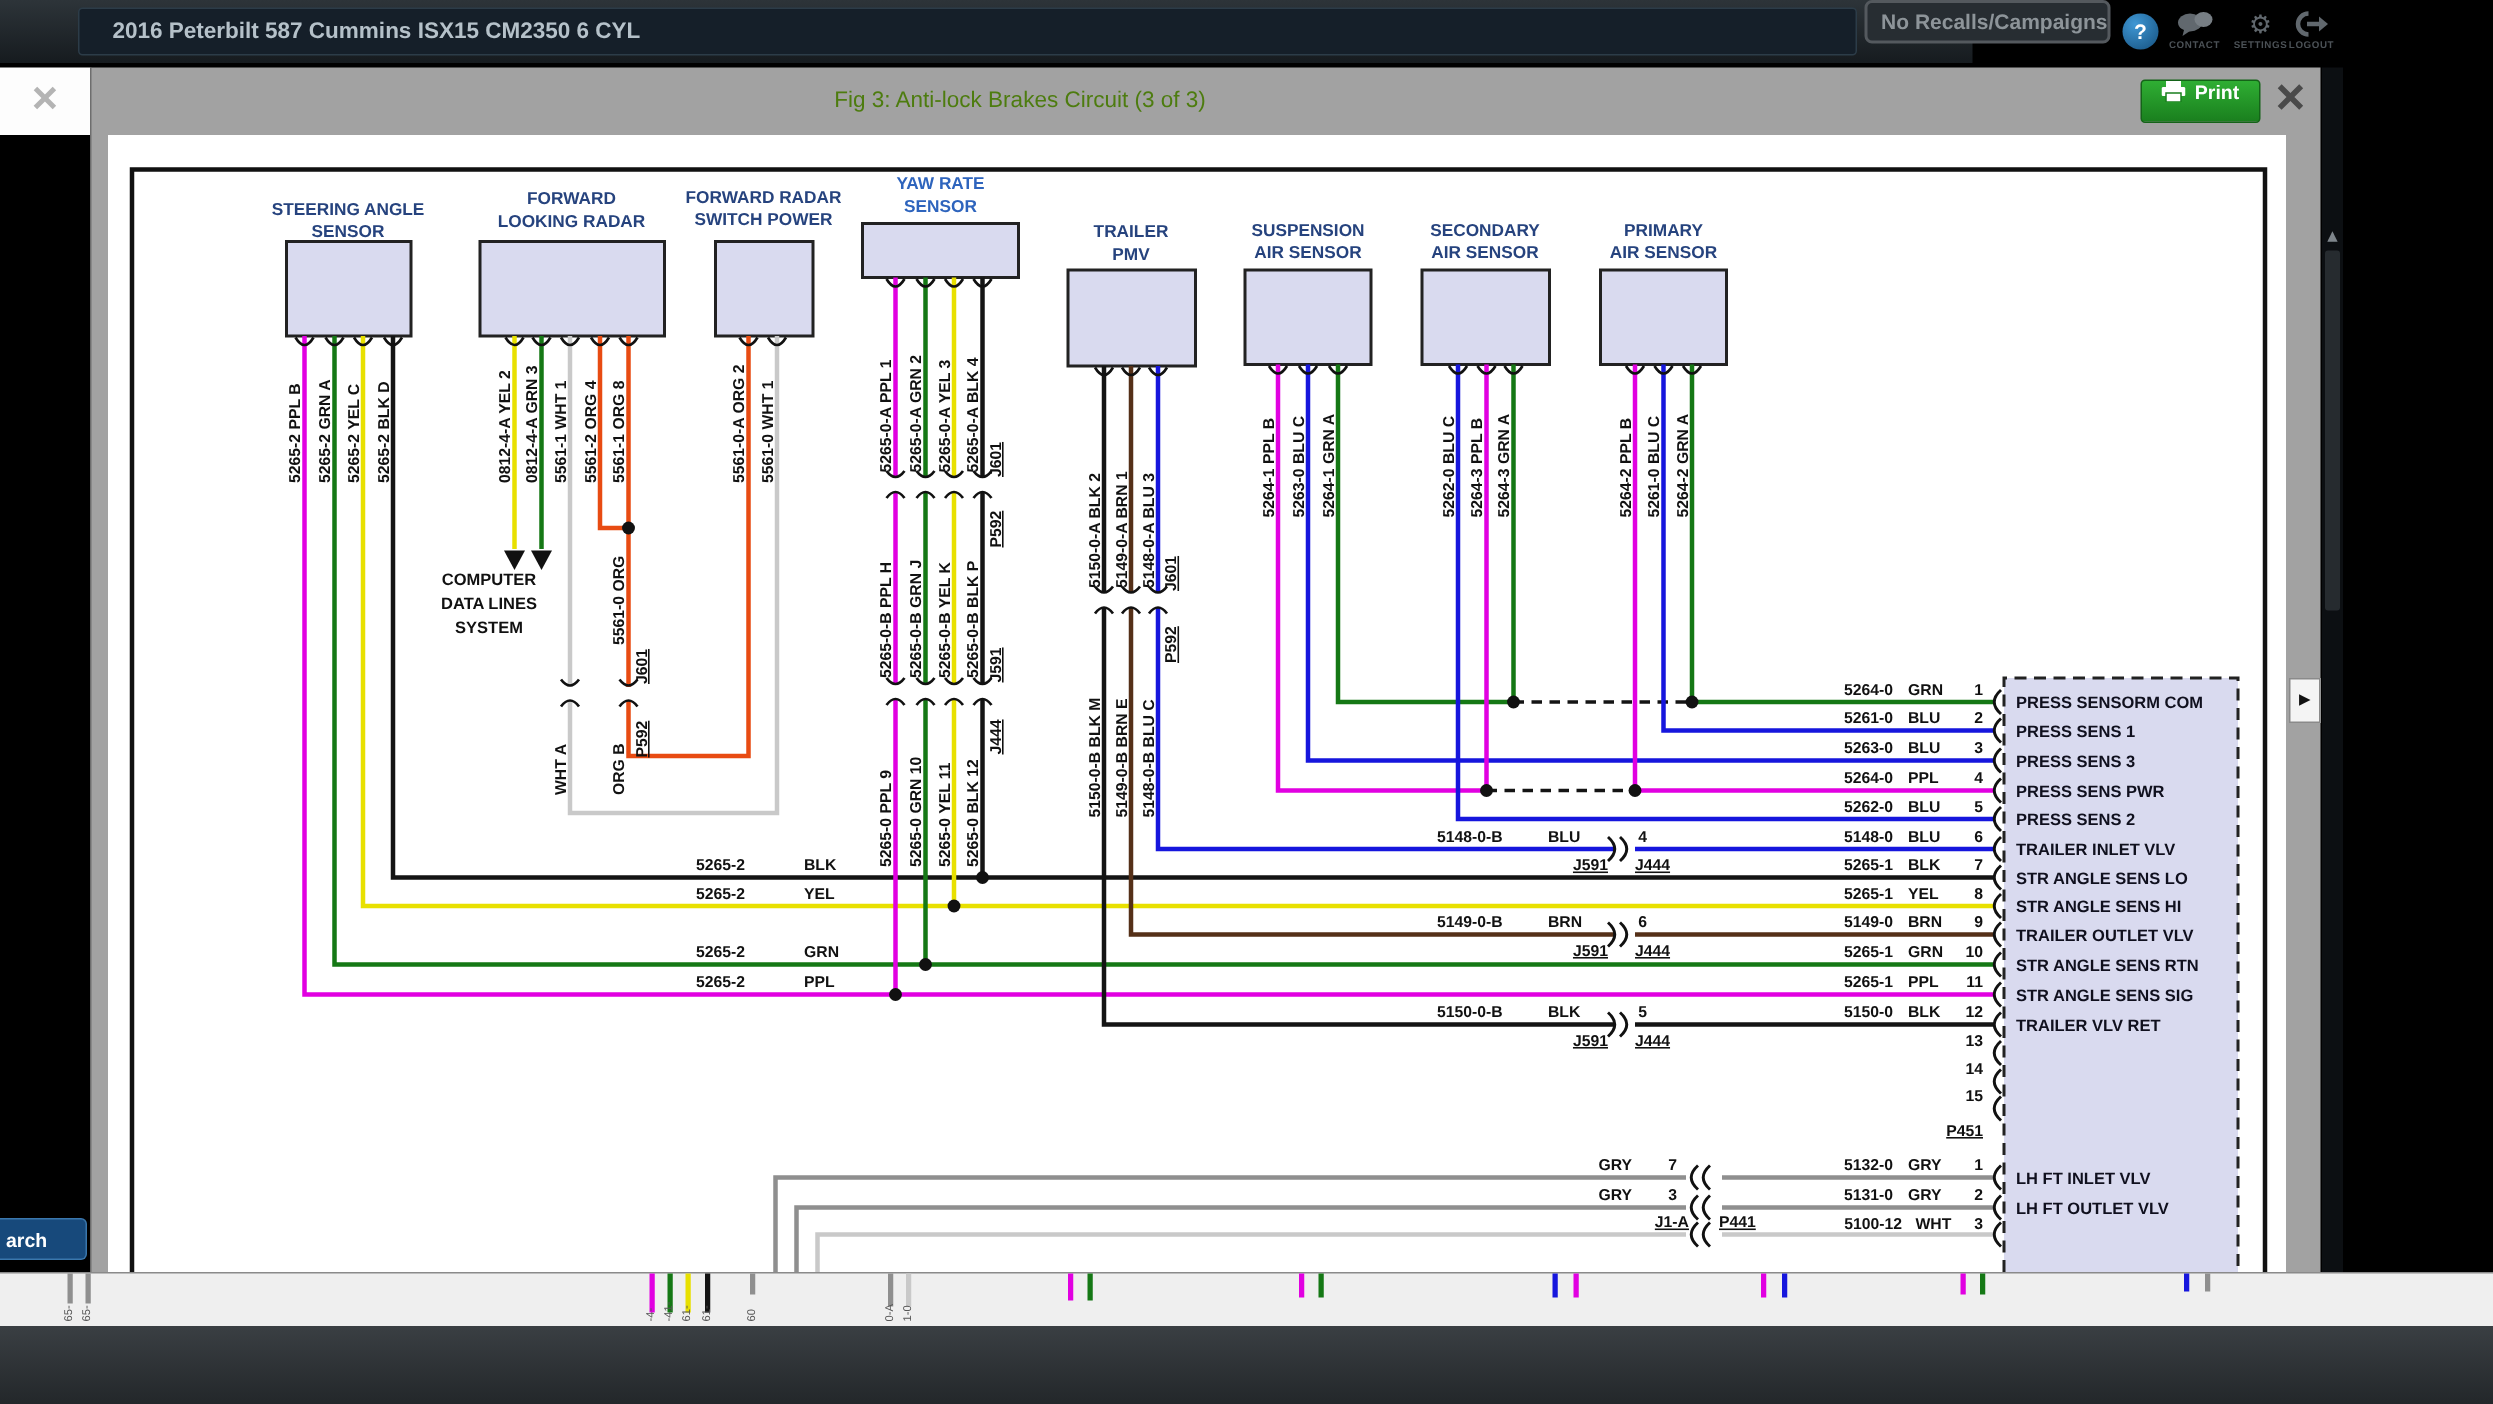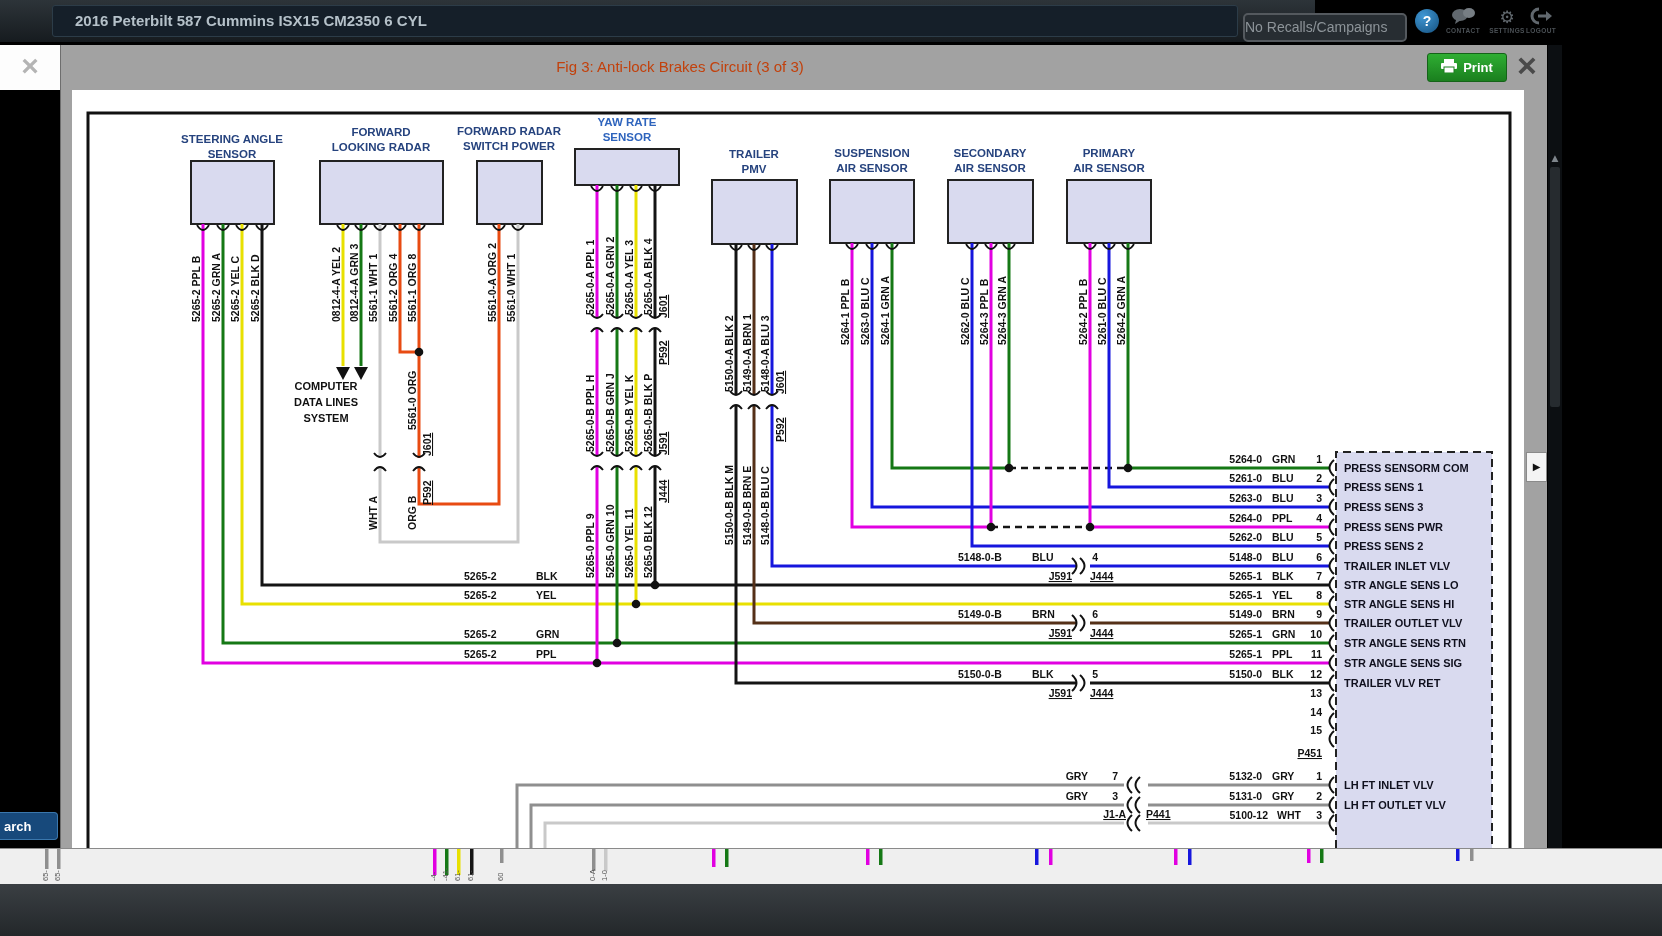--- a/index.html
+++ b/index.html
@@ -4,44 +4,44 @@
 <style>
   html,body{margin:0;padding:0}
   body{width:1662px;height:936px;background:#000;position:relative;overflow:hidden;
        font-family:"Liberation Sans",sans-serif;}
   
   .topbar{position:absolute;left:0;top:0;width:1315px;height:42px;
           background:linear-gradient(#2d3439,#161b1f);z-index:3}
   .tb-field{position:absolute;left:52px;top:5px;width:1184px;height:30px;background:#151f29;
             border:1px solid #2c3c48;border-radius:3px}
   .tb-title{position:absolute;left:75px;top:12px;color:#b5c1c9;font-size:15px;font-weight:bold;white-space:nowrap}
-  .recalls{position:absolute;left:1243px;top:13px;width:160px;height:25px;background:#272d32;
-           border:2px solid #54595e;border-radius:5px;color:#8d9499;font-weight:normal;font-size:14px;
-           text-align:left;line-height:25px}
+  .recalls{position:absolute;left:1243px;top:0;width:160px;height:25px;background:#272d32;
+           border:2px solid #54595e;border-radius:5px;color:#8d9499;font-weight:bold;font-size:14px;
+           text-align:right;line-height:25px}
   .help{position:absolute;left:1415px;top:9px;width:24px;height:24px;border-radius:50%;
         background:radial-gradient(circle at 35% 30%,#3f97d4,#15507e);color:#fff;font-weight:bold;
         text-align:center;line-height:24px;font-size:14px}
   .tbicon{position:absolute;top:7px;width:46px;text-align:center;color:#5f666c}
   .tbicon .glyph{height:20px;line-height:20px;font-size:17px;font-family:"DejaVu Sans",sans-serif}
   .tbicon .lbl{font-size:6.5px;color:#4b5156;font-weight:bold;letter-spacing:.4px}
   
   .left-white{position:absolute;left:0;top:45px;width:60px;height:45px;background:#fdfdfd;z-index:2;
               color:#b4b4b4;font-size:30px;line-height:42px;text-align:center;font-weight:bold}
   .search-btn{position:absolute;left:0;top:812px;width:58px;height:28px;background:#17497b;
               border:1px solid #3a77ad;border-left:none;border-radius:0 4px 4px 0;color:#fff;
               font-size:13px;font-weight:bold;line-height:27px;padding-left:4px;z-index:2;box-sizing:border-box}
   
   .modal{position:absolute;left:60px;top:45px;width:1486px;height:803px;background:#a2a2a2;
          border-left:1px solid #6e6e6e;z-index:2}
   .sheet{position:absolute;left:72px;top:90px;width:1452px;height:758px;background:#fff;z-index:2}
-  .mtitle{position:absolute;left:430px;top:58px;width:500px;text-align:center;color:#c2410c;
+  .mtitle{position:absolute;left:430px;top:58px;width:500px;text-align:center;color:#4d7c0f;
           font-size:15px;z-index:4}
   .print{position:absolute;left:1427px;top:53px;width:78px;height:27px;z-index:4;
          background:linear-gradient(#2fae33,#1a7f1e);border:1px solid #146318;border-radius:3px;
-         color:#fff;font-weight:bold;font-size:13px;display:flex;align-items:center;justify-content:center;gap:6px}
+         color:#fff;font-weight:bold;font-size:13px;display:flex;align-items:flex-start;justify-content:center;gap:6px}
   .mclose{position:absolute;left:1509px;top:49px;width:36px;height:34px;color:#4a4a4a;font-size:34px;
           line-height:32px;text-align:center;font-weight:bold;z-index:4}
   .next{position:absolute;left:1526px;top:452px;width:19px;height:28px;background:#f4f4f4;
         border:1px solid #8a8a8a;color:#111;font-size:10px;text-align:center;line-height:28px;z-index:4;
         font-family:"DejaVu Sans",sans-serif}
   
   .strip{position:absolute;left:0;top:848px;width:1662px;height:36px;background:#efefef;
          border-top:1px solid #8a8a8a;z-index:2}
   .band{position:absolute;left:0;top:884px;width:1662px;height:52px;
         background:linear-gradient(#3a3f43,#23272a);z-index:2}

